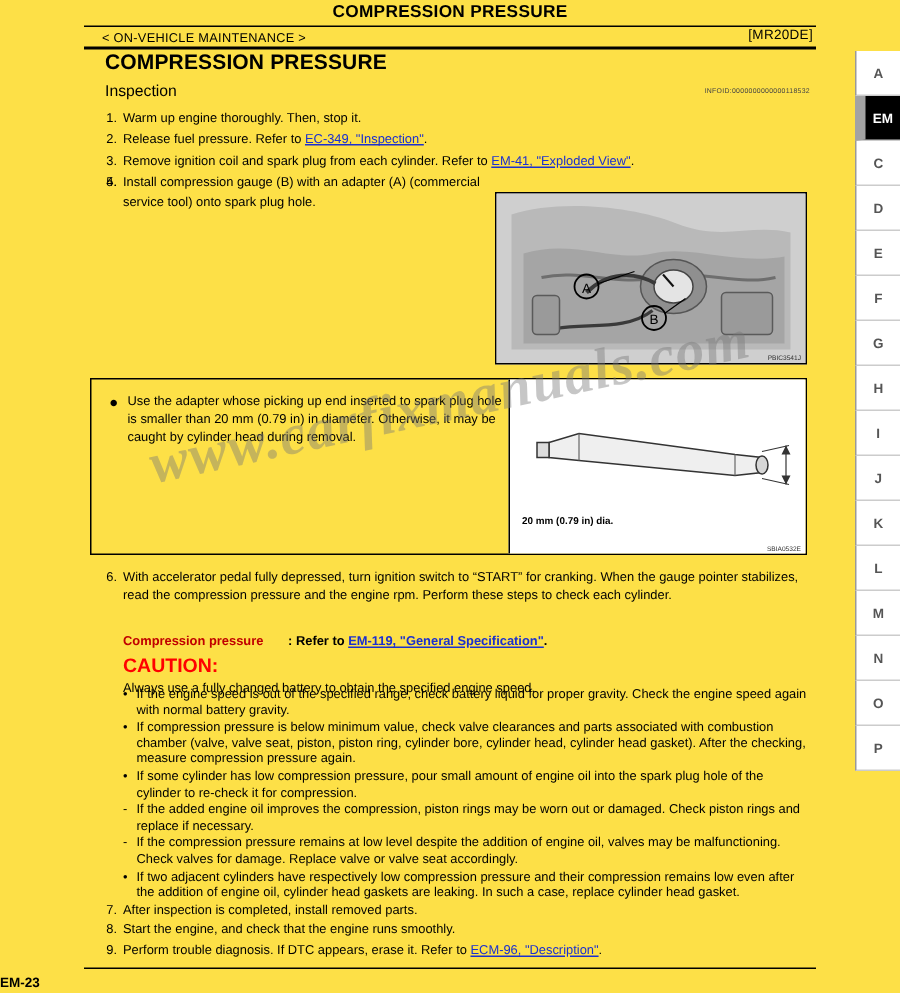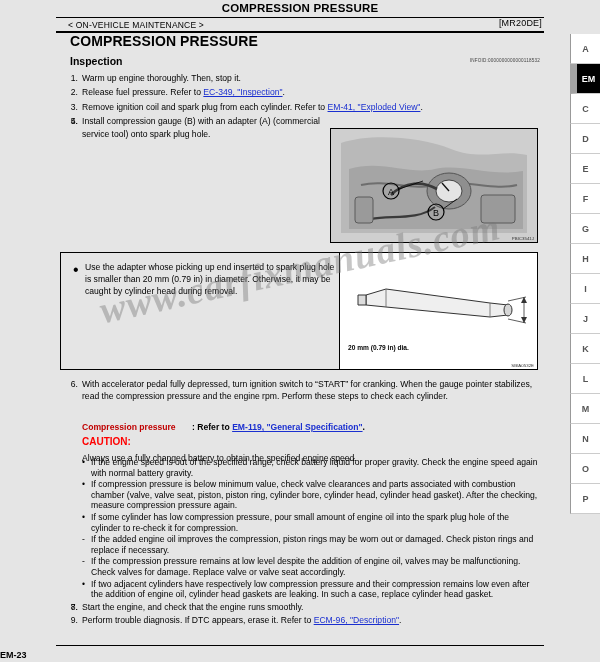--- a/index.html
+++ b/index.html
@@ -7,21 +7,21 @@
   body {
     width:600px; height:662px;
     background:#ffffff;
     font-family:"Liberation Sans", sans-serif;
     color:#000;
     position:relative;
     overflow:hidden;
   }
   .page {
     position:absolute; left:0; top:0; width:600px; height:662px;
-    background:#e5e5e5;
+    background:#fde047;
   }
   
   .doc-title {
     position:absolute; left:0; top:2px; width:600px;
     text-align:center; font-weight:bold; font-size:11.5px;
     letter-spacing:0.2px;
   }
   .hrule-top {
     position:absolute; left:56px; top:17px; width:488px; height:1px;
     background:#000;
@@ -36,21 +36,21 @@
   }
   .hrule-2 {
     position:absolute; left:56px; top:31px; width:488px; height:1.5px;
     background:#000;
   }
   .sect-title {
     position:absolute; left:70px; top:33px; font-size:14px; font-weight:bold;
     letter-spacing:0.1px;
   }
   .subsect {
-    position:absolute; left:70px; top:55px; font-size:10.5px; font-weight:bold;
+    position:absolute; left:70px; top:55px; font-size:10.5px; font-weight:normal;
   }
   .figcode-top {
     position:absolute; right:60px; top:58px; font-size:4.6px; color:#444;
     letter-spacing:0.2px;
   }
 
   
   .tabcol {
     position:absolute; right:0; top:34px; width:30px;
   }
@@ -117,21 +117,21 @@
   }
   .step6 .num { position:absolute; left:2px; top:0; width:16px; text-align:right; }
   .step6 .txt { padding-left:22px; }
 
   .spec-line {
     position:absolute; left:82px; top:422px; font-size:8.6px;
     font-weight:bold; color:#c00000;
   }
   .spec-line .blk { color:#000; font-weight:bold; }
   .caution-hd {
-    position:absolute; left:82px; top:436px; font-size:10px;
+    position:absolute; left:82px; top:436px; font-size:13px;
     font-weight:bold; color:#ff0000;
   }
   .caution-sub {
     position:absolute; left:82px; top:453px; font-size:8.6px; font-weight:normal;
   }
   .cbullets {
     position:absolute; left:82px; top:457px; width:456px;
     font-size:8.6px; line-height:10.6px;
   }
   .cbullets .b {
@@ -292,20 +292,21 @@
     <div class="b"><span class="mk">•</span><span>If some cylinder has low compression pressure, pour small amount of engine oil into the spark plug hole of the cylinder to re-check it for compression.</span></div>
     <div class="b"><span class="mk">-</span><span>If the added engine oil improves the compression, piston rings may be worn out or damaged. Check piston rings and replace if necessary.</span></div>
     <div class="b"><span class="mk">-</span><span>If the compression pressure remains at low level despite the addition of engine oil, valves may be malfunctioning. Check valves for damage. Replace valve or valve seat accordingly.</span></div>
     <div class="b"><span class="mk">•</span><span>If two adjacent cylinders have respectively low compression pressure and their compression remains low even after the addition of engine oil, cylinder head gaskets are leaking. In such a case, replace cylinder head gasket.</span></div>
   </div>
 
   <div class="tail">
     <ul class="tailul">
       <li>
         <span class="num">7.</span>
+        <span>After inspection is completed, install removed parts.</span>
       </li>
       <li>
         <span class="num">8.</span>
         <span>Start the engine, and check that the engine runs smoothly.</span>
       </li>
       <li>
         <span class="num">9.</span>
         <span>Perform trouble diagnosis. If DTC appears, erase it. Refer to </span><a class="ref" href="#">ECM-96, "Description"</a><span>.</span>
       </li>
     </ul>

